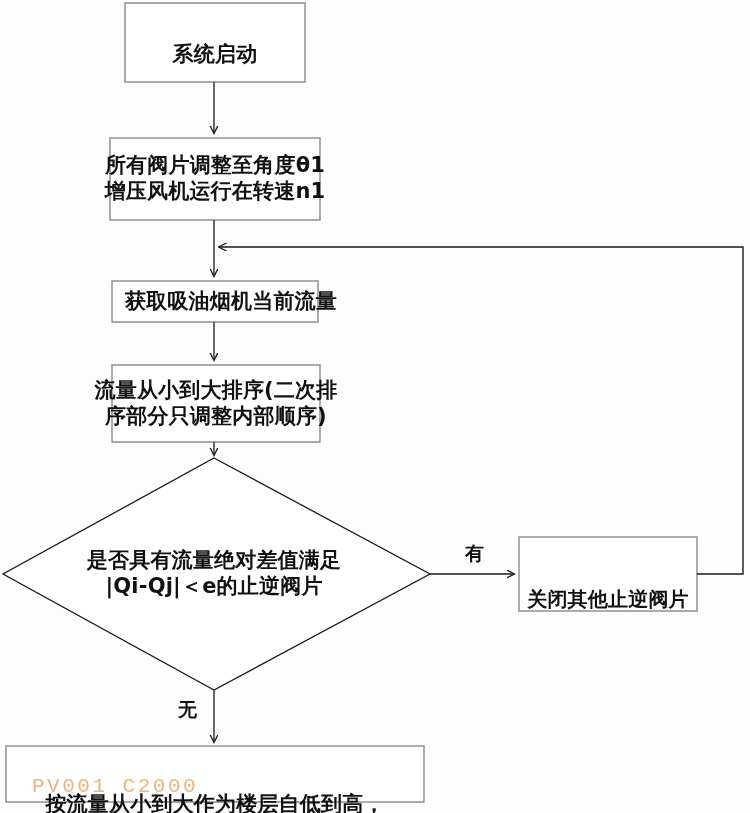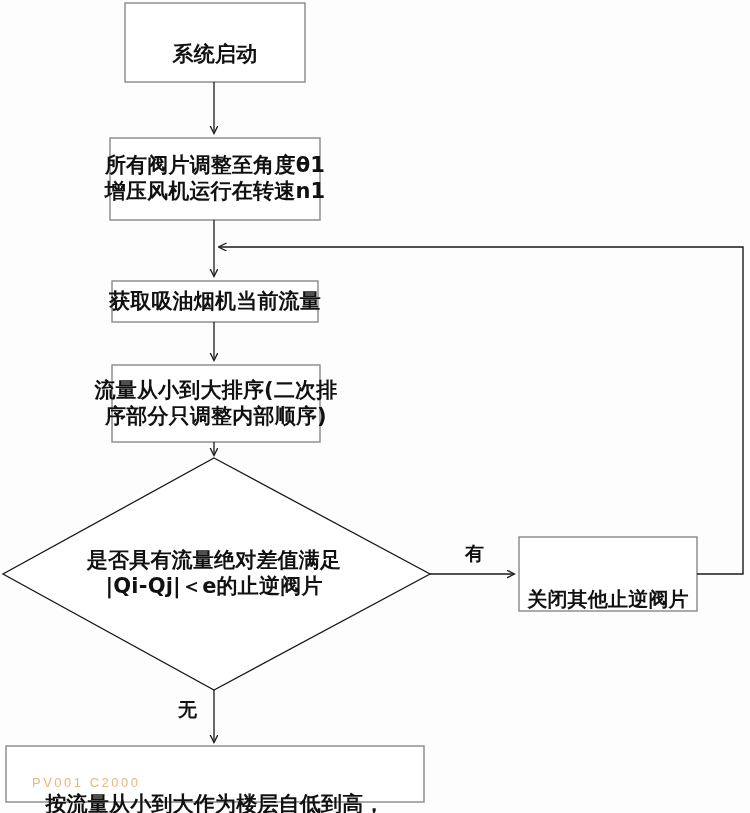--- a/index.html
+++ b/index.html
@@ -42,30 +42,30 @@
     position: absolute;
     color: #111111;
     font-weight: 700;
     font-size: 19px;
     line-height: 1;
   }
   .watermark {
     position: absolute;
     color: #e8a86a;
     opacity: 0.85;
-    font-family: Liberation Sans, sans-serif;
-    font-size: 13px;
+    font-family: Liberation Mono, monospace;
+    font-size: 21px;
     font-weight: 500;
     letter-spacing: 2.5px;
     white-space: nowrap;
   }
   
   #label-start      { left: 125px; top: 3px;   width: 180px; height: 79px;  font-size: 21px; margin-top: 12px; }
   #label-init       { left: 110px; top: 138px; width: 210px; height: 82px;  font-size: 21px; }
-  #label-acquire    { left: 112px; top: 281px; width: 206px; height: 41px;  font-size: 21px; }
+  #label-acquire    { left: 128px; top: 281px; width: 206px; height: 41px;  font-size: 21px; }
   #label-sort       { left: 112px; top: 365px; width: 208px; height: 77px;  font-size: 21px; }
   #label-decision   { left: 44px;  top: 540px; width: 340px; height: 68px;  font-size: 21px; }
   #label-close      { left: 519px; top: 537px; width: 178px; height: 74px;  font-size: 20px; justify-content: flex-end; }
   #label-bind       { left: 6px;   top: 790px; width: 418px; height: 56px;  font-size: 21px; font-family: Liberation Serif, serif; }
   #edge-label-yes   { left: 465px; top: 544px; }
   #edge-label-no    { left: 178px; top: 700px; }
   #watermark-1      { left: 32px;  top: 775px; }
 </style>
 </head>
 <body>

